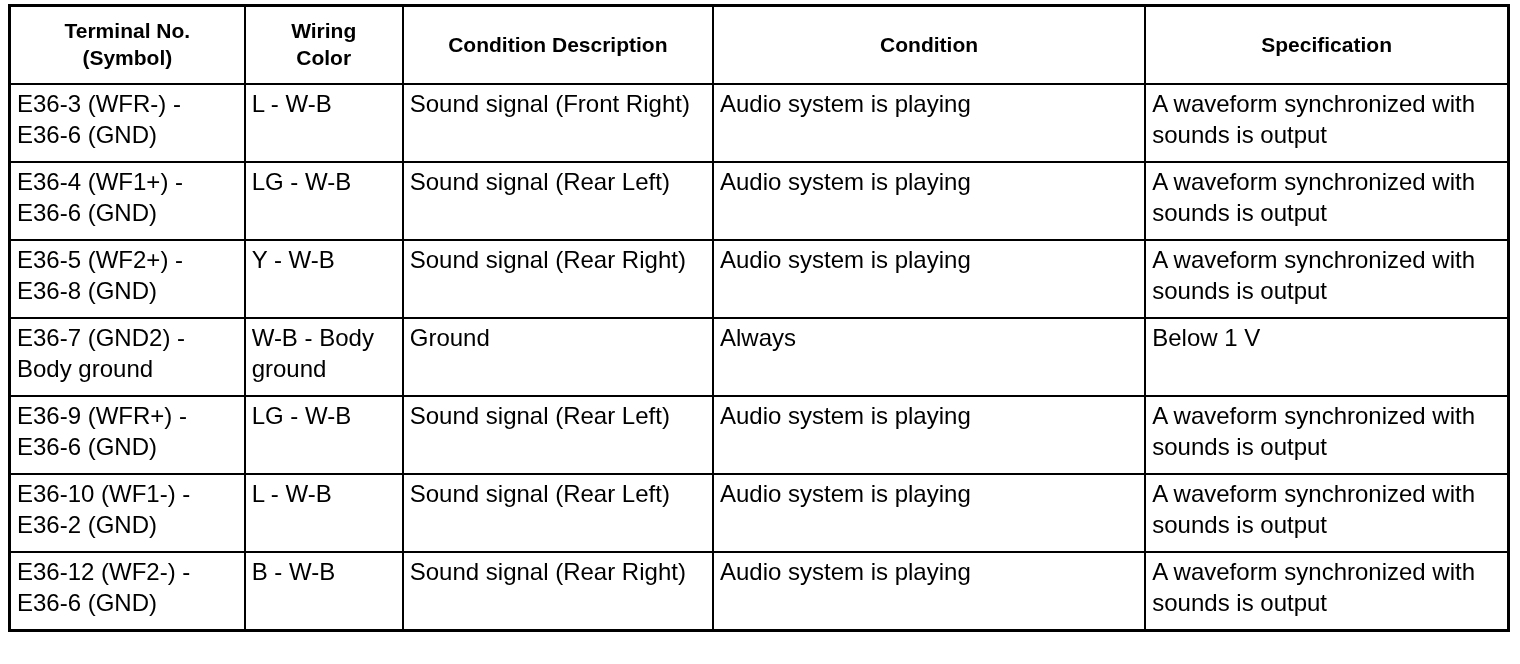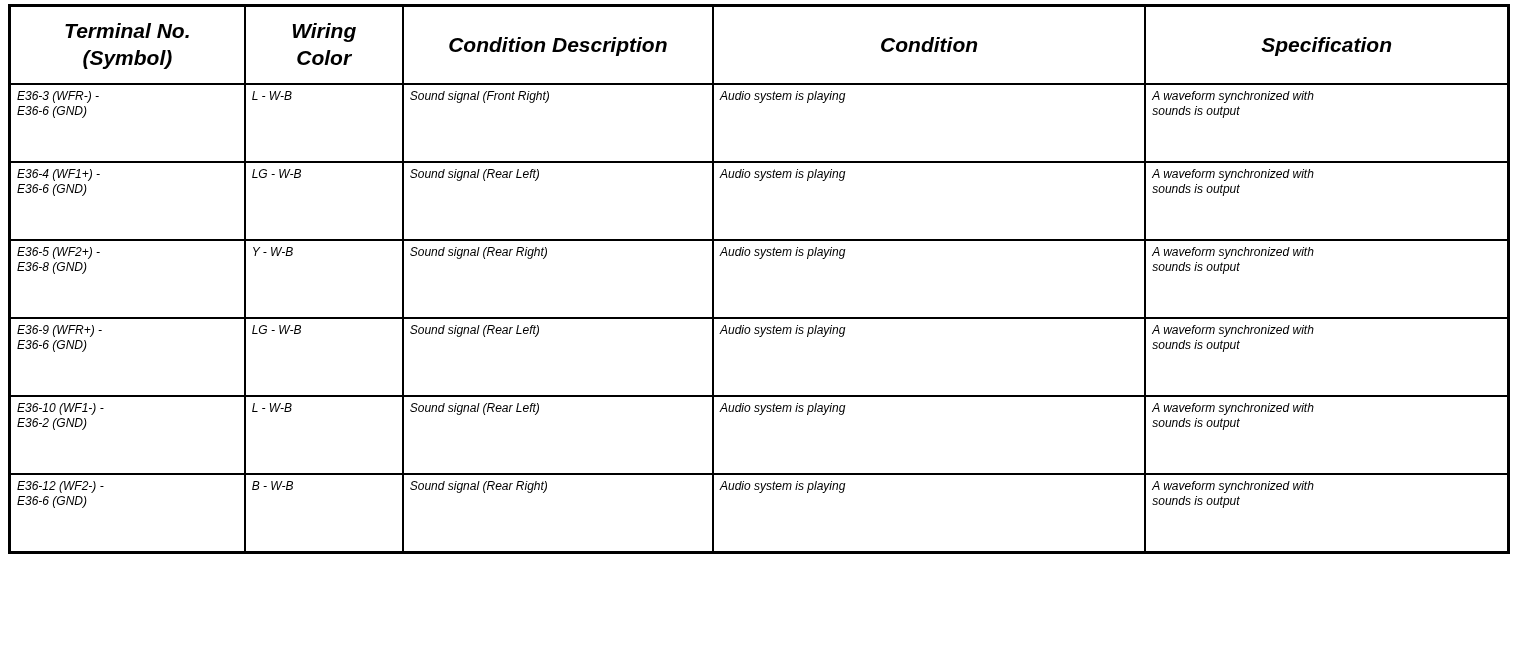--- a/index.html
+++ b/index.html
@@ -12,34 +12,33 @@
     height: 664px;
     font-family: "Liberation Sans", sans-serif;
     color: #000000;
     overflow: hidden;
   }
   .sheet {
     width: 1216px;
     height: 664px;
     box-sizing: border-box;
     padding: 4px 8px 4px 8px;
-    font-style: italic;
   }
   table.spec-table {
     border-collapse: collapse;
     table-layout: fixed;
     width: 1502px;
     border: 3px solid #000000;
   }
   table.spec-table th,
   table.spec-table td {
     border: 2px solid #000000;
     vertical-align: top;
     padding: 4px 16px 4px 6px;
-    font-size: 12px;
+    font-size: 24px;
     line-height: 1.28;
   }
   table.spec-table thead th {
     text-align: center;
     vertical-align: middle;
     font-weight: bold;
     font-size: 21px;
     height: 72px;
     padding: 2px 4px;
   }
@@ -145,20 +144,39 @@
         <td>
             <span class="cell-text">Audio system is playing</span>
           </td>
         <td>
             <span class="cell-text">A waveform synchronized with
 sounds is output</span>
           </td>
       </tr>
       <tr>
         <td>
+            <span class="cell-text">E36-7 (GND2) -
+Body ground</span>
+          </td>
+        <td>
+            <span class="cell-text">W-B - Body
+ground</span>
+          </td>
+        <td>
+            <span class="cell-text">Ground</span>
+          </td>
+        <td>
+            <span class="cell-text">Always</span>
+          </td>
+        <td>
+            <span class="cell-text">Below 1 V</span>
+          </td>
+      </tr>
+      <tr>
+        <td>
             <span class="cell-text">E36-9 (WFR+) -
 E36-6 (GND)</span>
           </td>
         <td>
             <span class="cell-text">LG - W-B</span>
           </td>
         <td>
             <span class="cell-text">Sound signal (Rear Left)</span>
           </td>
         <td>

